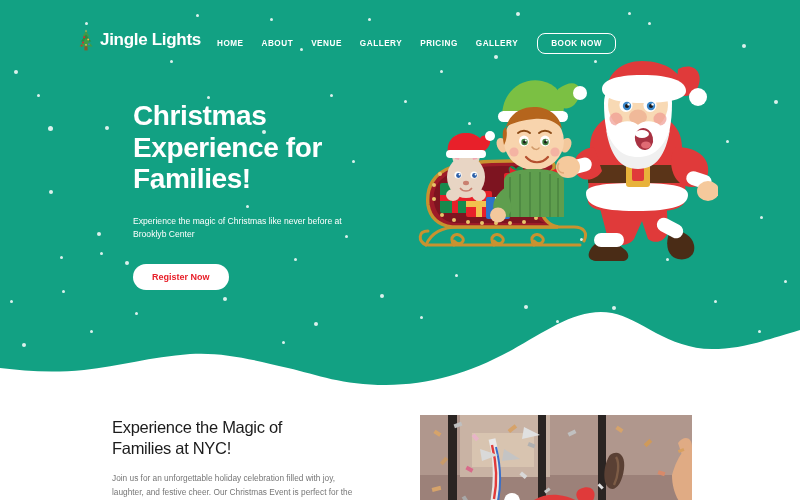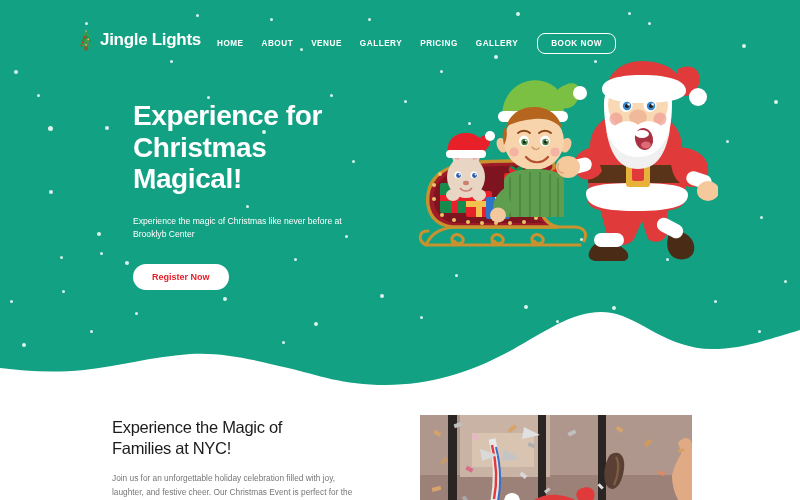--- a/index.html
+++ b/index.html
@@ -213,23 +213,23 @@
       <span class="nav-item">VENUE</span>
       <span class="nav-item">GALLERY</span>
       <span class="nav-item">PRICING</span>
       <span class="nav-item">GALLERY</span>
       <button class="nav-btn">BOOK NOW</button>
     </nav>
   </div>
 
   <div class="hero-copy">
     <h1 class="hero-title">
+      <div>Christmas</div>
       <div>Experience for</div>
-      <div>Christmas</div>
-      <div>Magical!</div>
+      <div>Families!</div>
     </h1>
     <p class="hero-sub">Experience the magic of Christmas like never before at Brooklyb Center</p>
     <button class="hero-cta">Register Now</button>
   </div>
 
   <div class="hero-art">
     <svg viewBox="0 0 320 215" aria-hidden="true">
 
       <g stroke="#c9922f" stroke-width="3" fill="none" stroke-linecap="round">
         <path d="M28,190 C34,176 46,172 60,172 L176,172 C186,172 190,178 186,186"></path>

